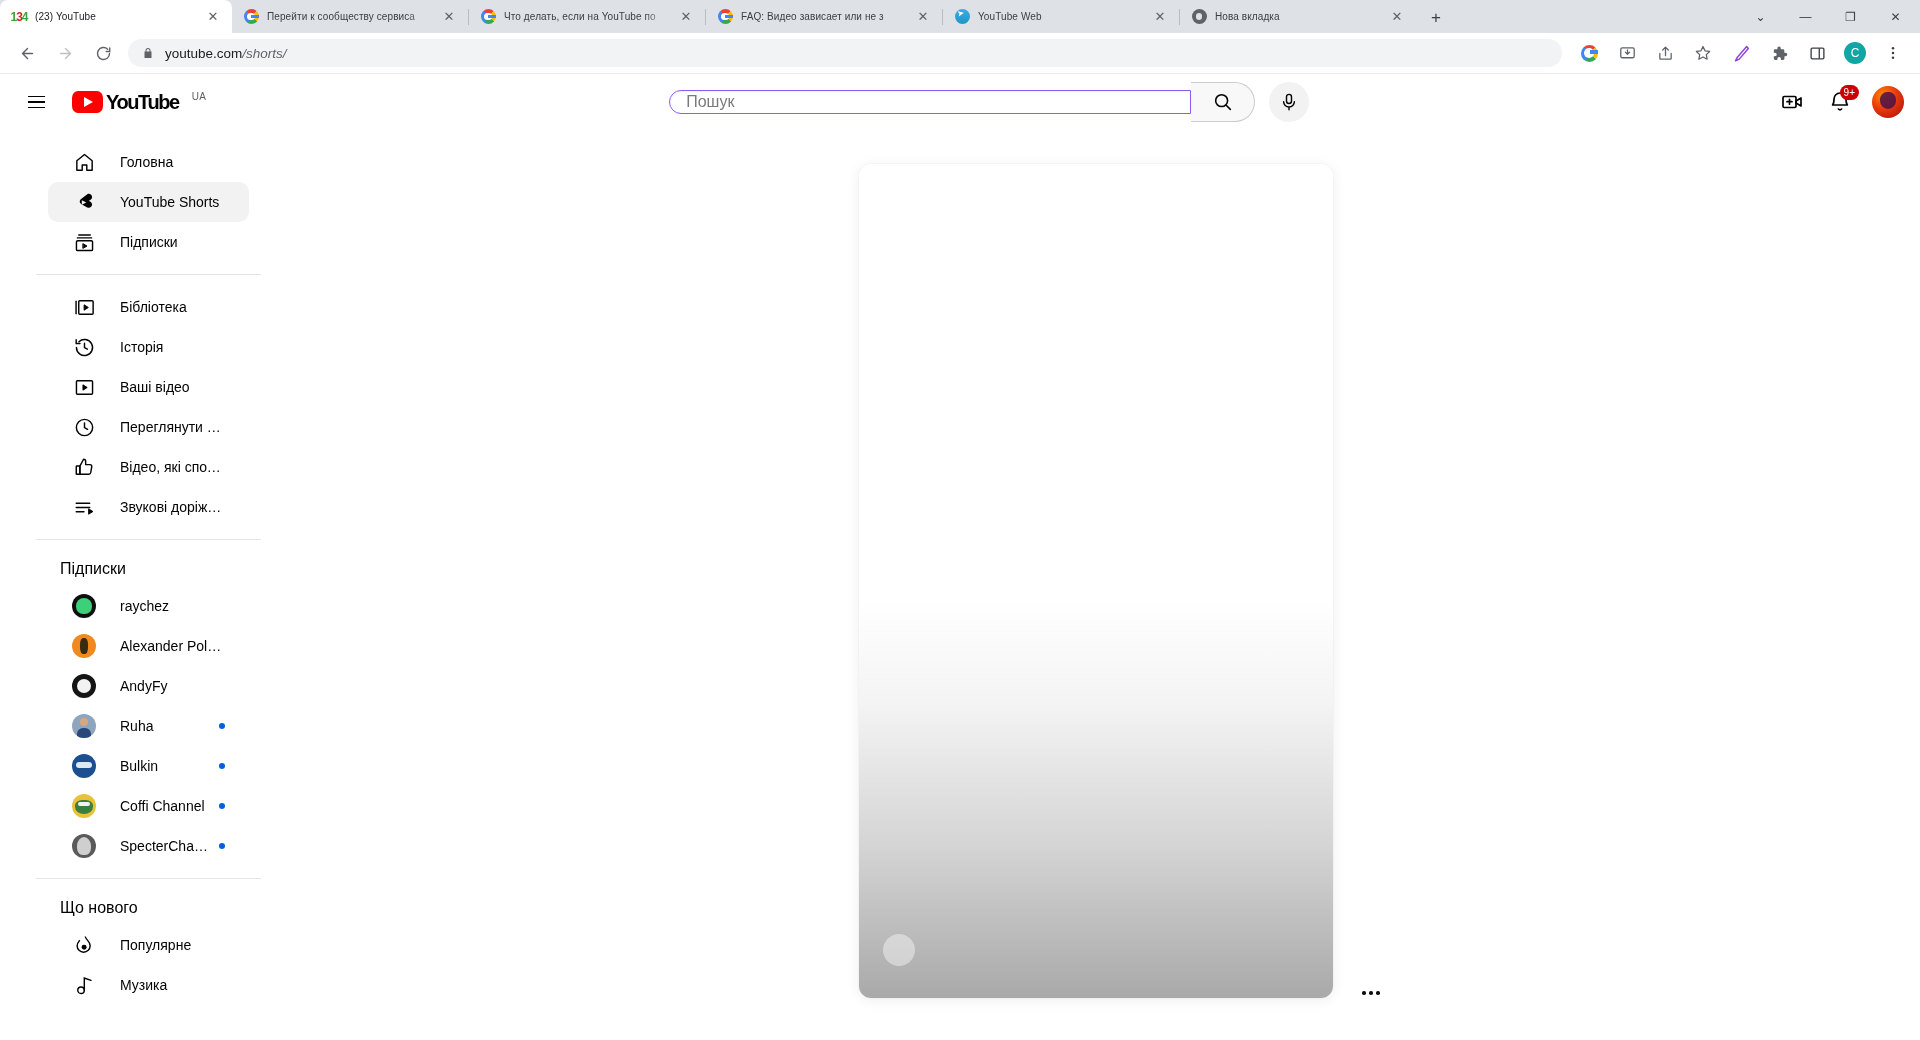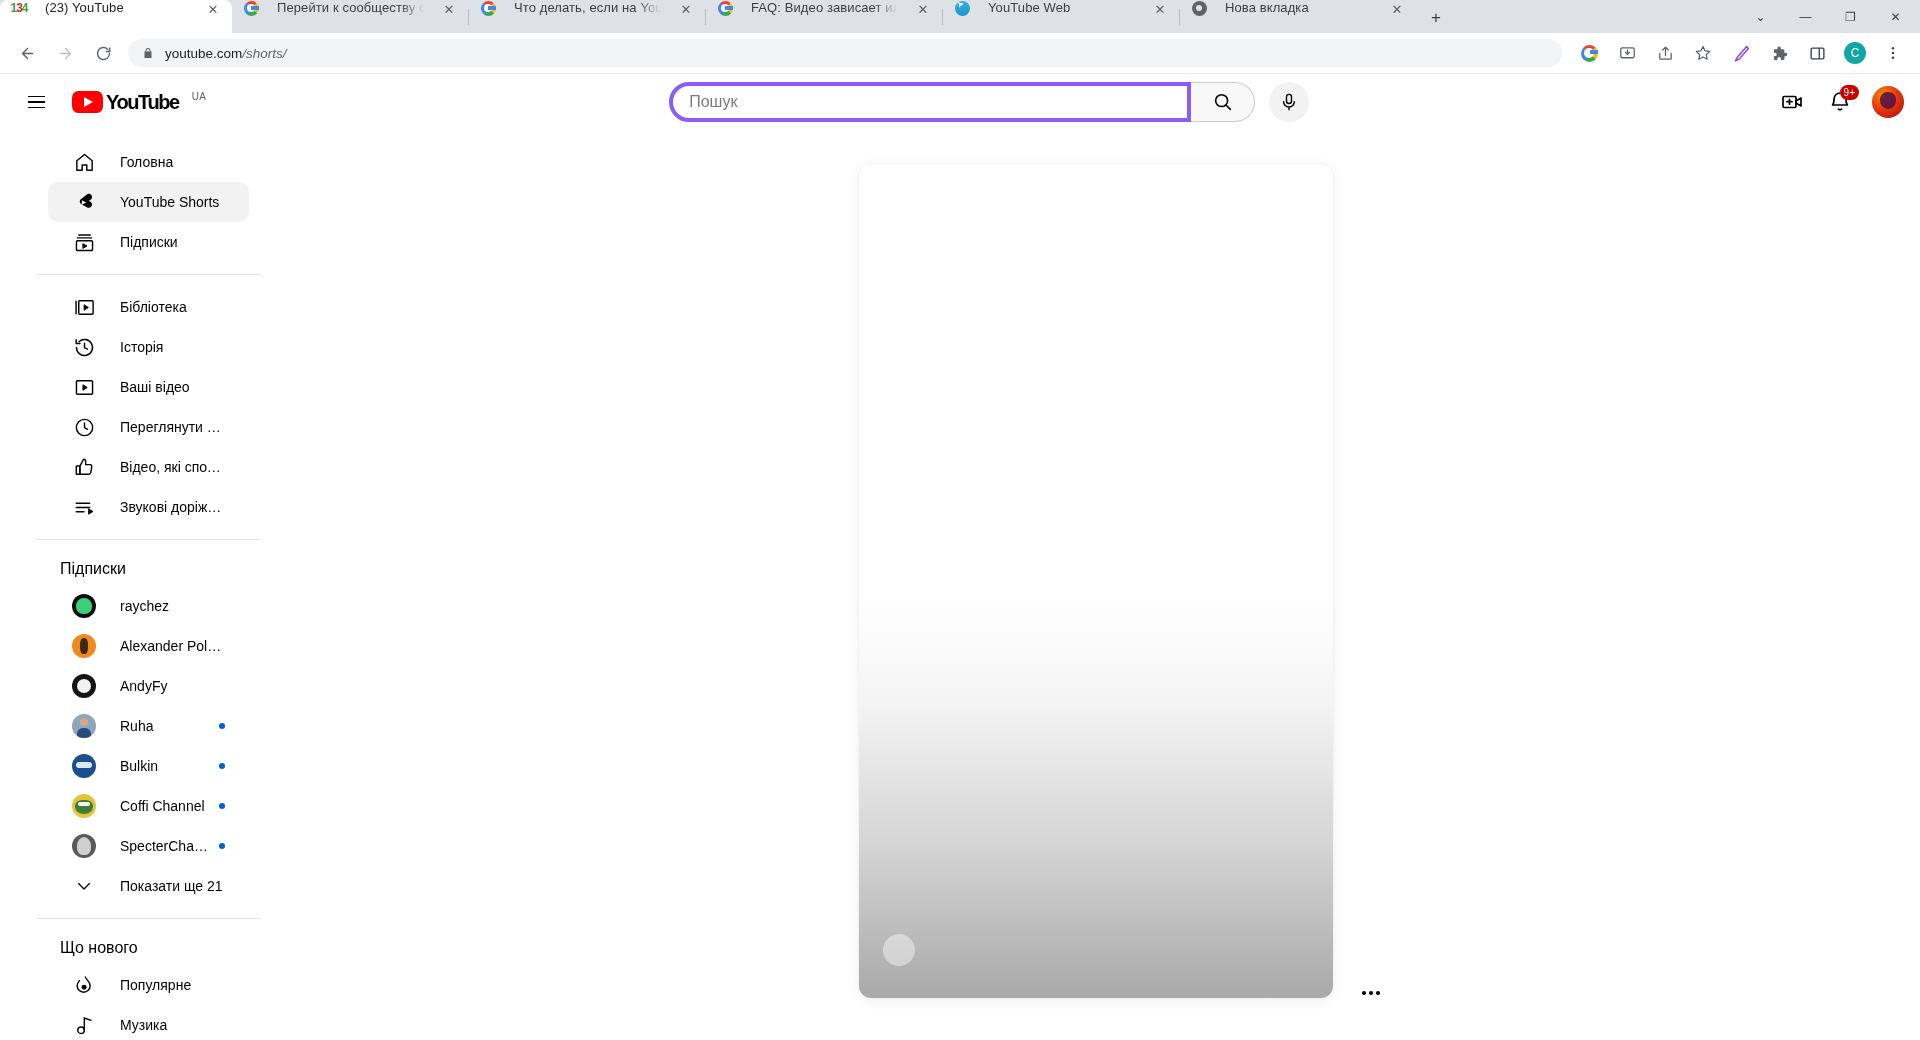--- a/index.html
+++ b/index.html
@@ -12,37 +12,37 @@
   }
 
   
   #browser-chrome { width: 1920px; background: #dee1e6; }
 
   #tabstrip {
     height: 33px; display: flex; align-items: flex-end;
     padding-left: 0px; position: relative;
   }
   .tab {
-    height: 33px; display: flex; align-items: flex-start;
+    height: 33px; display: flex; align-items: center;
     padding: 0 10px 0 11px; position: relative;
-    font-size: 12.5px; color: #3c4043; min-width: 0; gap: 10px;
+    font-size: 12.5px; color: #3c4043; min-width: 0;
   }
   .tab.active {
     background: #ffffff; border-radius: 8px 8px 0 0;
     width: 232px; color: #202124;
   }
   .tab.inactive { width: 236px; }
   .tab .favicon {
     width: 16px; height: 16px; flex: 0 0 16px;
     margin-right: 8px; display: flex; align-items: center;
     justify-content: center; font-size: 11px; line-height: 1;
   }
   .tab .tab-title {
     flex: 1 1 auto; white-space: nowrap; overflow: hidden;
-    font-size: 13px; letter-spacing: .1px;
+    font-size: 10px; letter-spacing: .1px;
     -webkit-mask-image: linear-gradient(90deg,#000 84%,transparent 100%);
             mask-image: linear-gradient(90deg,#000 84%,transparent 100%);
   }
   .tab .tab-close {
     width: 18px; height: 18px; flex: 0 0 18px; margin-left: 6px;
     display: flex; align-items: center; justify-content: center;
     color: #5f6368; font-size: 13px; line-height: 1;
   }
   .tab-sep { width: 1px; height: 16px; background: #b9bcc0; align-self: center; }
   .newtab-btn {
@@ -156,22 +156,22 @@
     font-family: "Liberation Sans", sans-serif;
   }
   #yt-country {
     font-size: 10px; color: #606060; margin-left: 13px;
     line-height: 11px; letter-spacing: .3px;
   }
 
   #yt-center { flex: 1 1 auto; display: flex; justify-content: center; align-items: center; }
   #search-wrap { display: flex; align-items: center; width: 640px; }
   #search-box {
-    flex: 1 1 auto; height: 40px; display: flex; align-items: flex-end;
-    border: 4px solid #8b5cf6; border-radius: 40px 0 0 40px;
+    flex: 1 1 auto; height: 24px; display: flex; align-items: flex-end;
+    border: 1px solid #8b5cf6; border-radius: 40px 0 0 40px;
     background: #fff; padding-left: 16px;
     box-shadow: inset 0 1px 2px rgba(0,0,0,.06);
   }
   #search-input {
     border: 0; outline: 0; width: 100%; height: 100%;
     font-size: 16px; color: #030303; background: transparent;
     font-family: "Liberation Sans", sans-serif;
   }
   #search-input::placeholder { color: #7a7a7a; opacity: 1; }
   #search-btn {
@@ -637,28 +637,20 @@
       </div>
 
       <div class="side-item">
         <span class="sub-av" style="background:#5a5a5a">
           <span style="position:absolute;left:5px;top:3px;width:14px;height:18px;border-radius:50% 50% 40% 40%;background:#cfcfcf"></span>
         </span>
         <span class="si-label">SpecterChannel</span>
         <span class="newdot"></span>
       </div>
 
-      <div class="side-item">
-        <span class="si-ico">
-          <svg width="20" height="20" viewBox="0 0 24 24" fill="none" stroke="#030303" stroke-width="1.6" stroke-linecap="round" stroke-linejoin="round">
-              <path d="m5.5 9 6.5 6.5L18.5 9"></path>
-            </svg>
-        </span>
-        <span class="si-label">Показати ще 21</span>
-      </div>
 
       <div class="side-sep"></div>
 
       <div class="side-head">Що нового</div>
 
       <div class="side-item">
         <span class="si-ico">
           <svg width="23" height="23" viewBox="0 0 24 24" fill="none" stroke="#030303" stroke-width="1.5" stroke-linejoin="round">
               <path d="M12.8 2.6c.4 3.4 5.1 4.8 5.1 9.6a6.8 6.8 0 1 1-13.6 0c0-2.5 1.6-4.1 2.8-5.7"></path>
               <circle cx="11.6" cy="13.8" r="2.6" fill="#030303" stroke="none"></circle>

